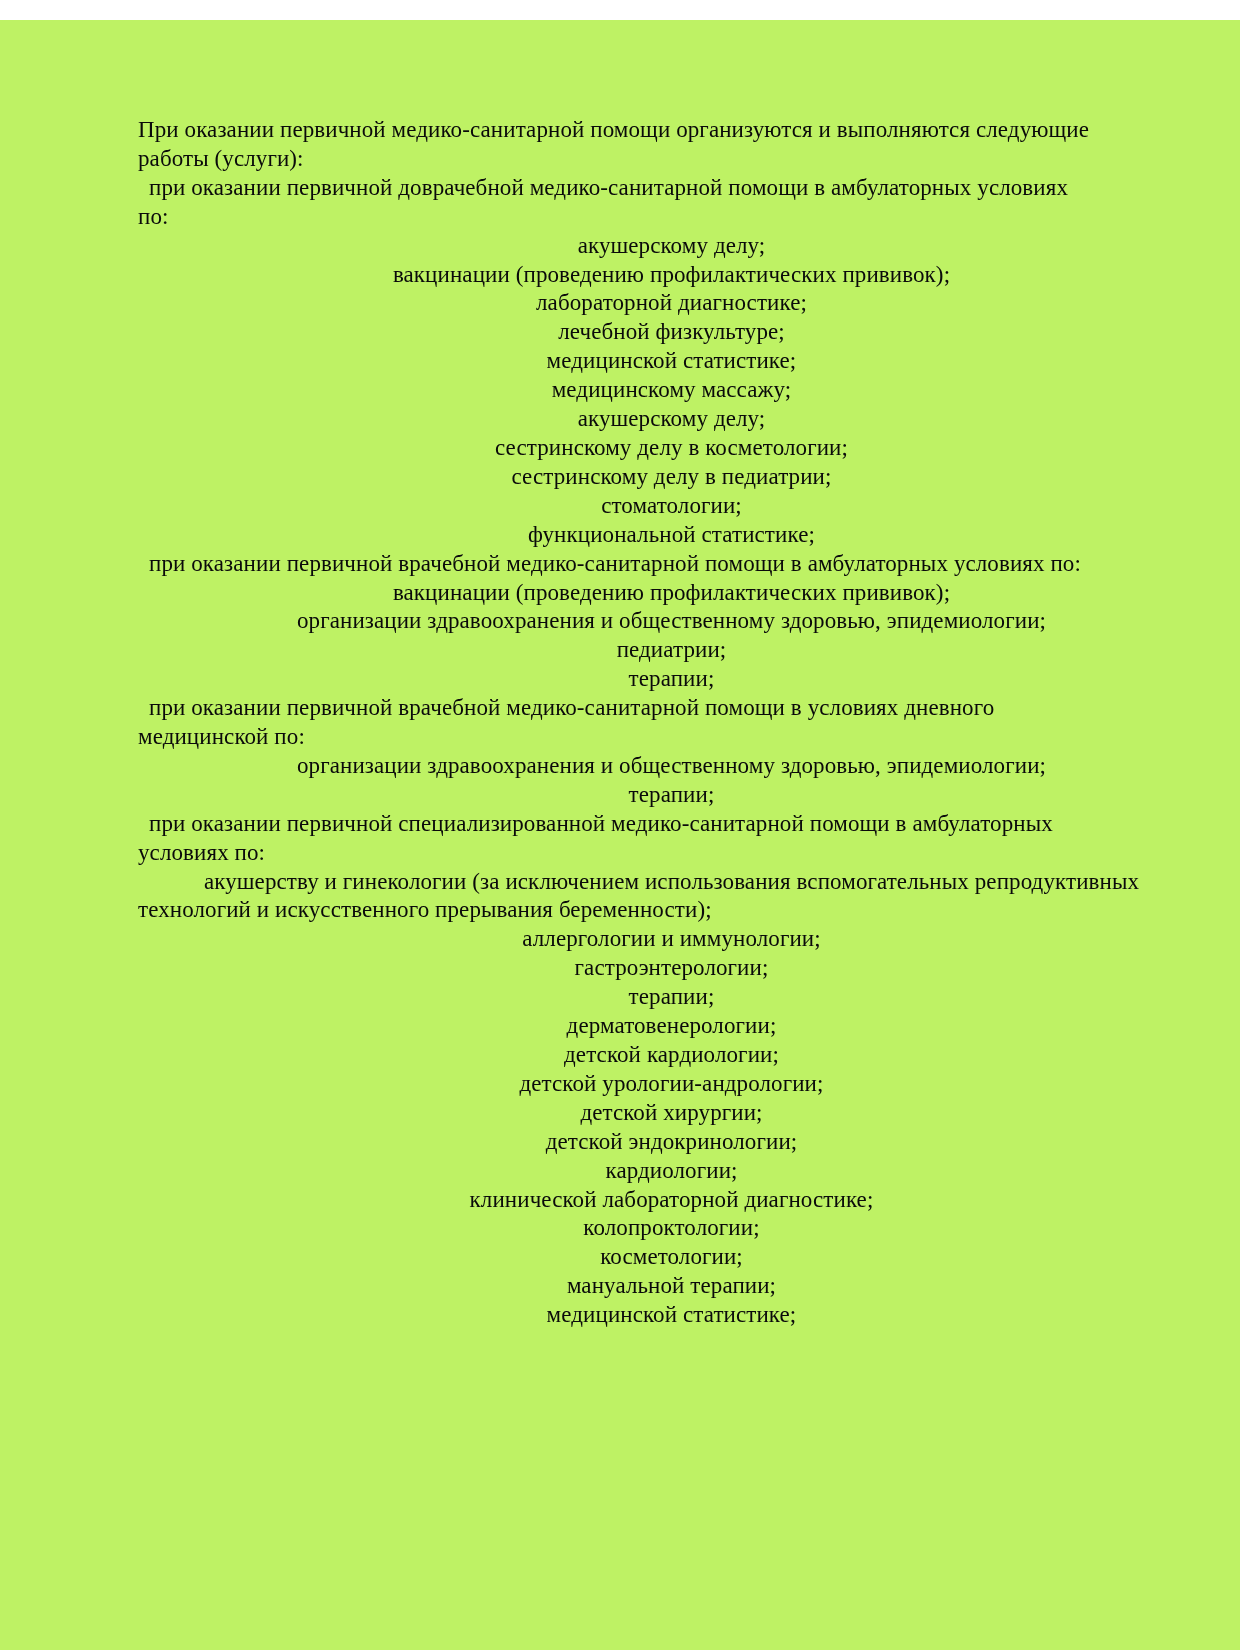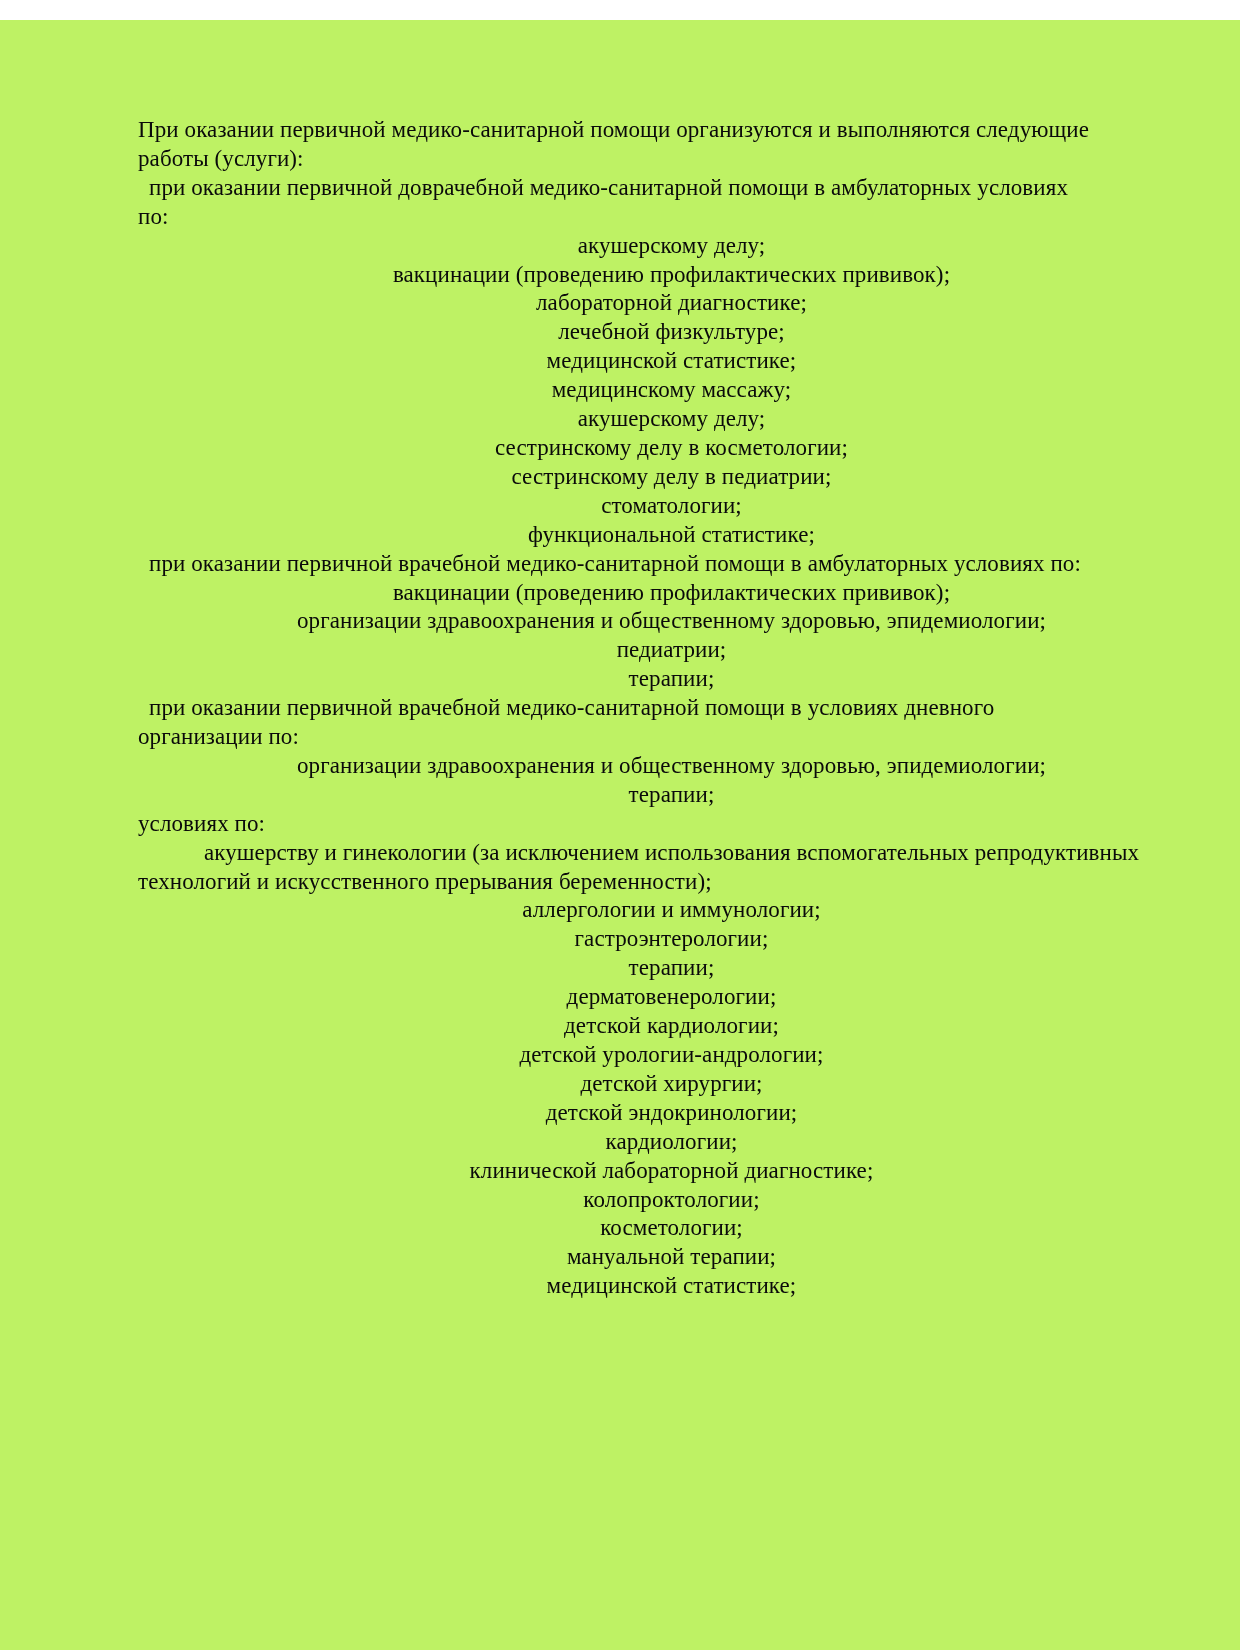--- a/index.html
+++ b/index.html
@@ -52,23 +52,24 @@
       <div class="line indent-2">сестринскому делу в косметологии;</div>
       <div class="line indent-2">сестринскому делу в педиатрии;</div>
       <div class="line indent-2">стоматологии;</div>
       <div class="line indent-2">функциональной статистике;</div>
       <div class="line indent-1">при оказании первичной врачебной медико-санитарной помощи в амбулаторных условиях по:</div>
       <div class="line indent-2">вакцинации (проведению профилактических прививок);</div>
       <div class="line indent-2">организации здравоохранения и общественному здоровью, эпидемиологии;</div>
       <div class="line indent-2">педиатрии;</div>
       <div class="line indent-2">терапии;</div>
       <div class="line indent-1">при оказании первичной врачебной медико-санитарной помощи в условиях дневного</div>
-      <div class="line indent-0">организации по:</div>
+      <div class="line indent-0">медицинской по:</div>
       <div class="line indent-2">организации здравоохранения и общественному здоровью, эпидемиологии;</div>
       <div class="line indent-2">терапии;</div>
+      <div class="line indent-1">при оказании первичной специализированной медико-санитарной помощи в амбулаторных</div>
       <div class="line indent-0">условиях по:</div>
       <div class="line indent-2">акушерству и гинекологии (за исключением использования вспомогательных репродуктивных</div>
       <div class="line indent-0">технологий и искусственного прерывания беременности);</div>
       <div class="line indent-2">аллергологии и иммунологии;</div>
       <div class="line indent-2">гастроэнтерологии;</div>
       <div class="line indent-2">терапии;</div>
       <div class="line indent-2">дерматовенерологии;</div>
       <div class="line indent-2">детской кардиологии;</div>
       <div class="line indent-2">детской урологии-андрологии;</div>
       <div class="line indent-2">детской хирургии;</div>

